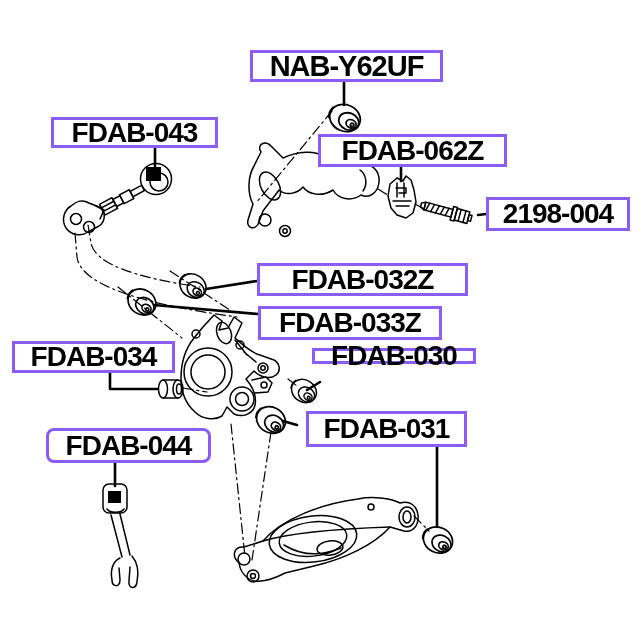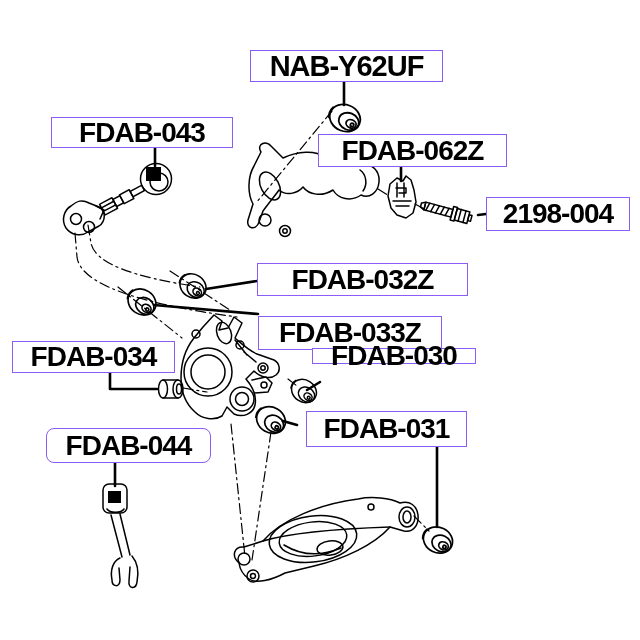--- a/index.html
+++ b/index.html
@@ -2,31 +2,31 @@
 <html><head>
 <meta charset="utf-8">
 <style>
   html,body{margin:0;padding:0;background:#ffffff;}
   .stage{
     position:relative;width:640px;height:640px;background:#ffffff;overflow:hidden;
     font-family:"Liberation Sans", sans-serif;
   }
   .artwork{position:absolute;left:0;top:0;}
   .plabel{
-    position:absolute;box-sizing:border-box;border:1px solid #8b5cf6;background:#fff;
+    position:absolute;box-sizing:border-box;border:3px solid #8b5cf6;background:#fff;
     display:flex;align-items:center;justify-content:center;
     font-weight:700;font-size:28px;letter-spacing:-1px;color:#000;
     white-space:nowrap;line-height:1;z-index:2;
   }
   .l-nab   {left:250px;top:50px; width:193px;height:32px;font-size:29px;}
-  .l-043   {left:51px; top:117px;width:182px;height:31px;}
+  .l-043   {left:51px; top:117px;width:167px;height:31px;}
   .l-062z  {left:318px;top:134px;width:189px;height:33px;}
   .l-2198  {left:486px;top:197px;width:144px;height:34px;}
   .l-032z  {left:257px;top:263px;width:211px;height:33px;}
-  .l-033z  {left:258px;top:316px;width:184px;height:34px;}
+  .l-033z  {left:258px;top:306px;width:184px;height:34px;}
   .l-034   {left:12px; top:341px;width:163px;height:32px;}
   .l-030   {left:312px;top:348px;width:164px;height:16px;}
   .l-031   {left:297px;top:411px;width:161px;height:36px;margin-left:9px;}
   .l-044   {left:46px; top:428px;width:165px;height:35px;border-radius:8px;}
 </style>
 </head>
 <body>
 
 <div class="stage">
 

